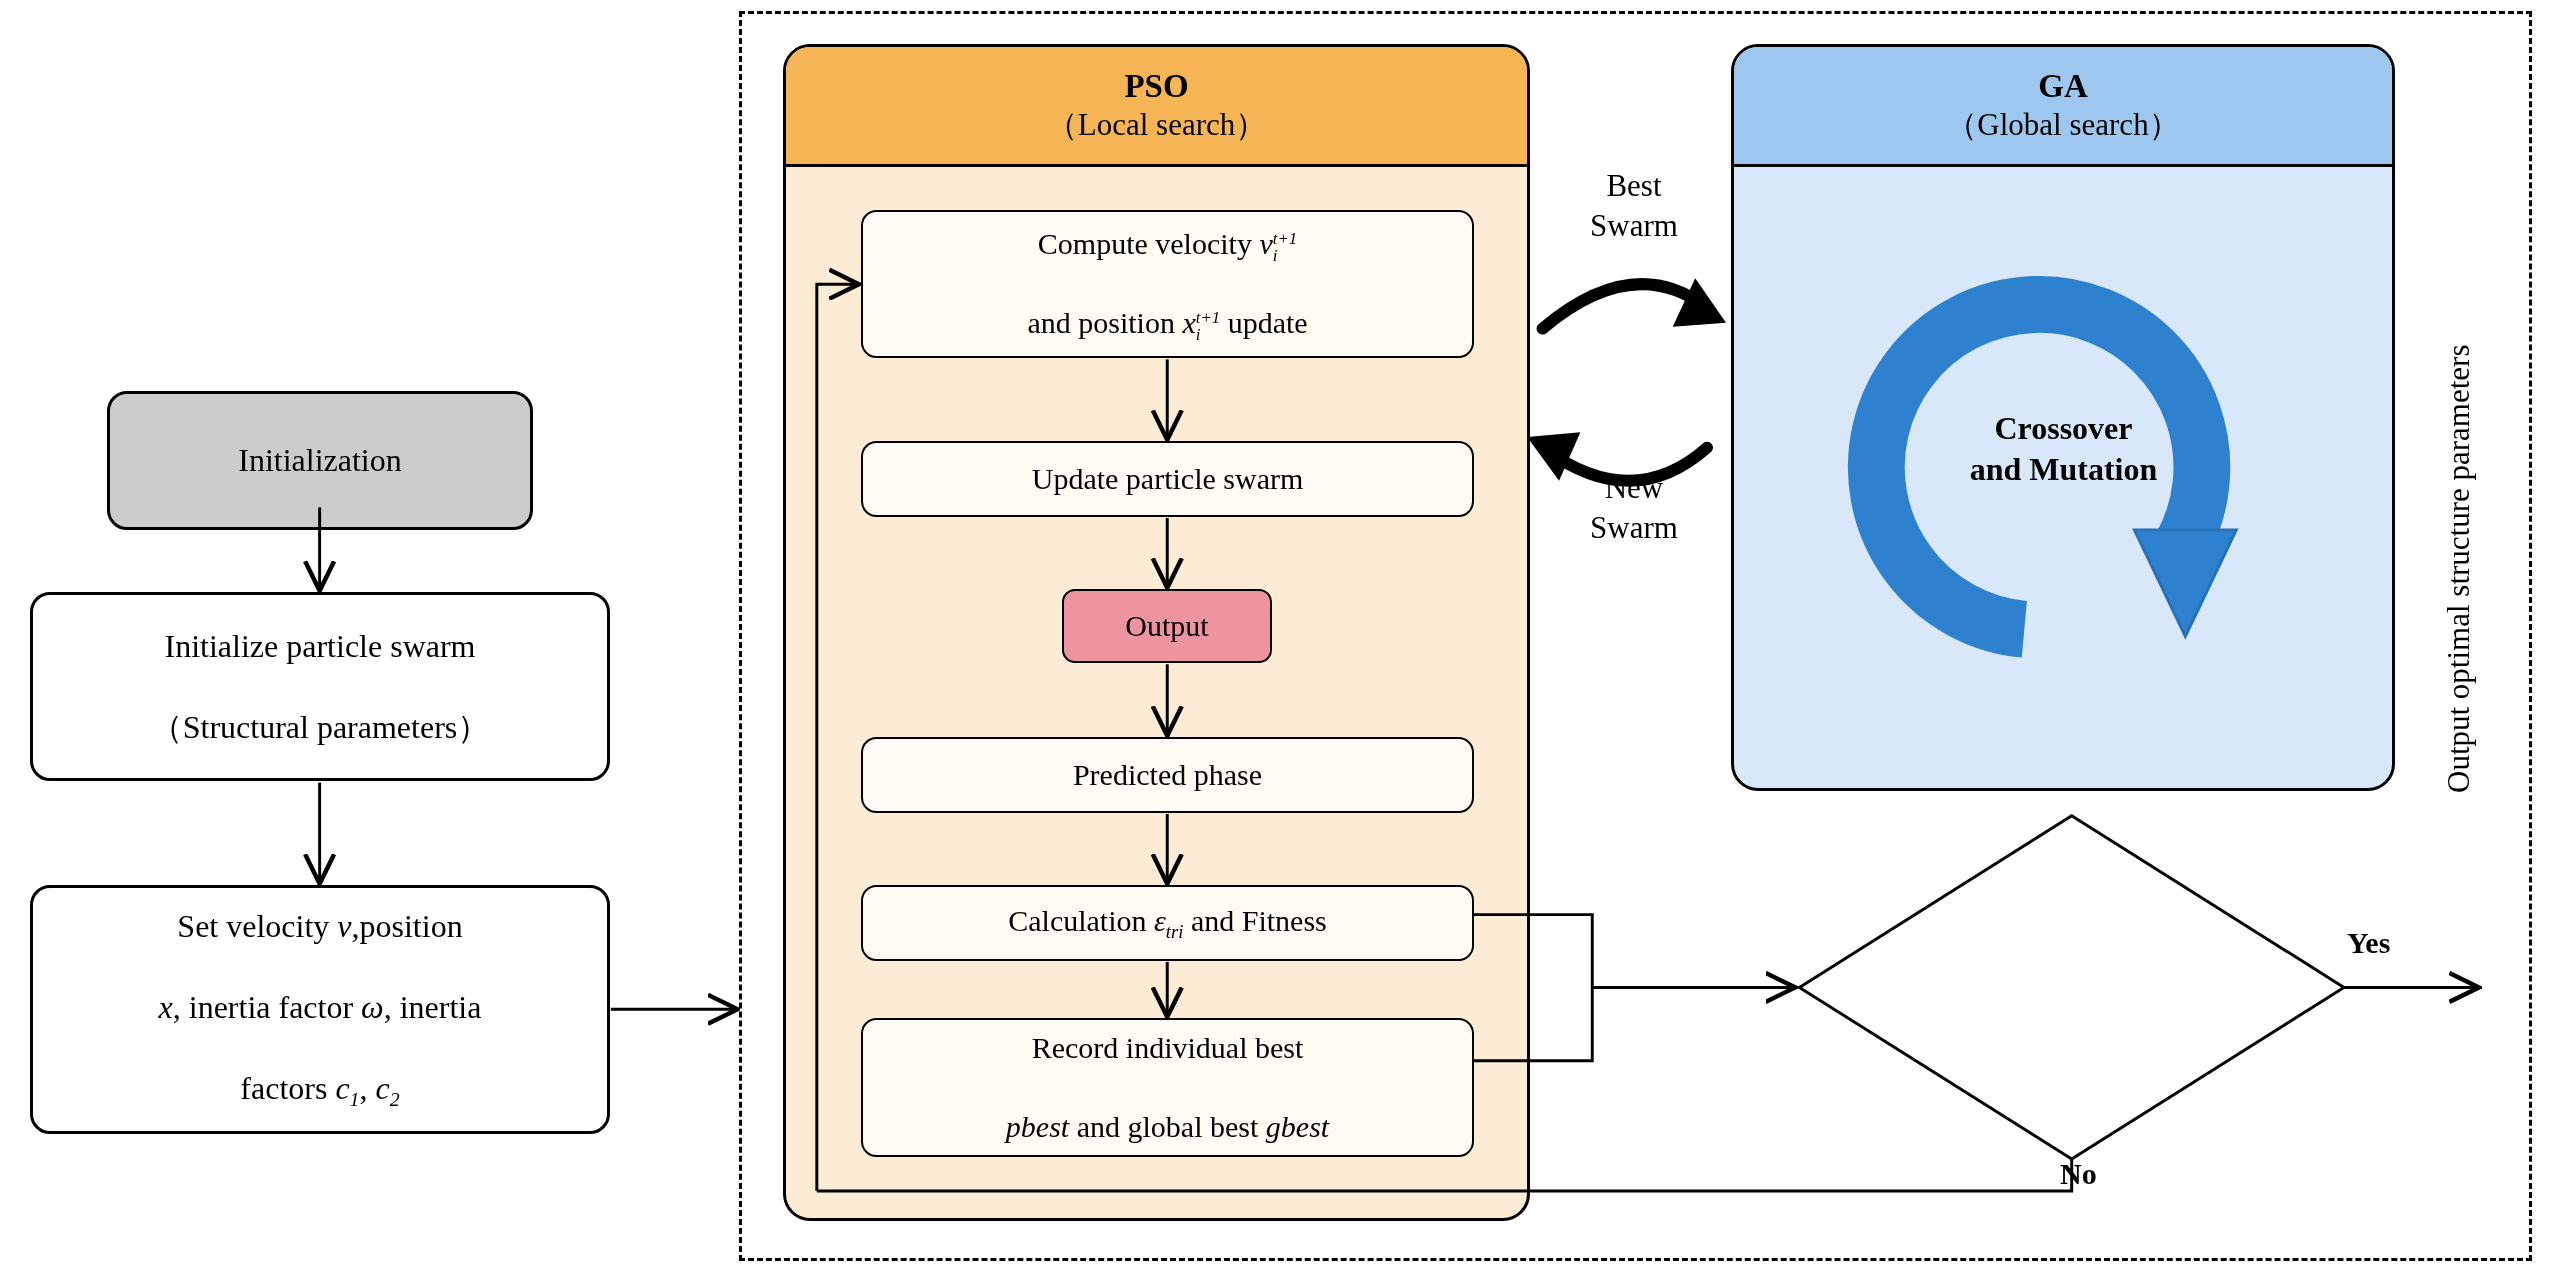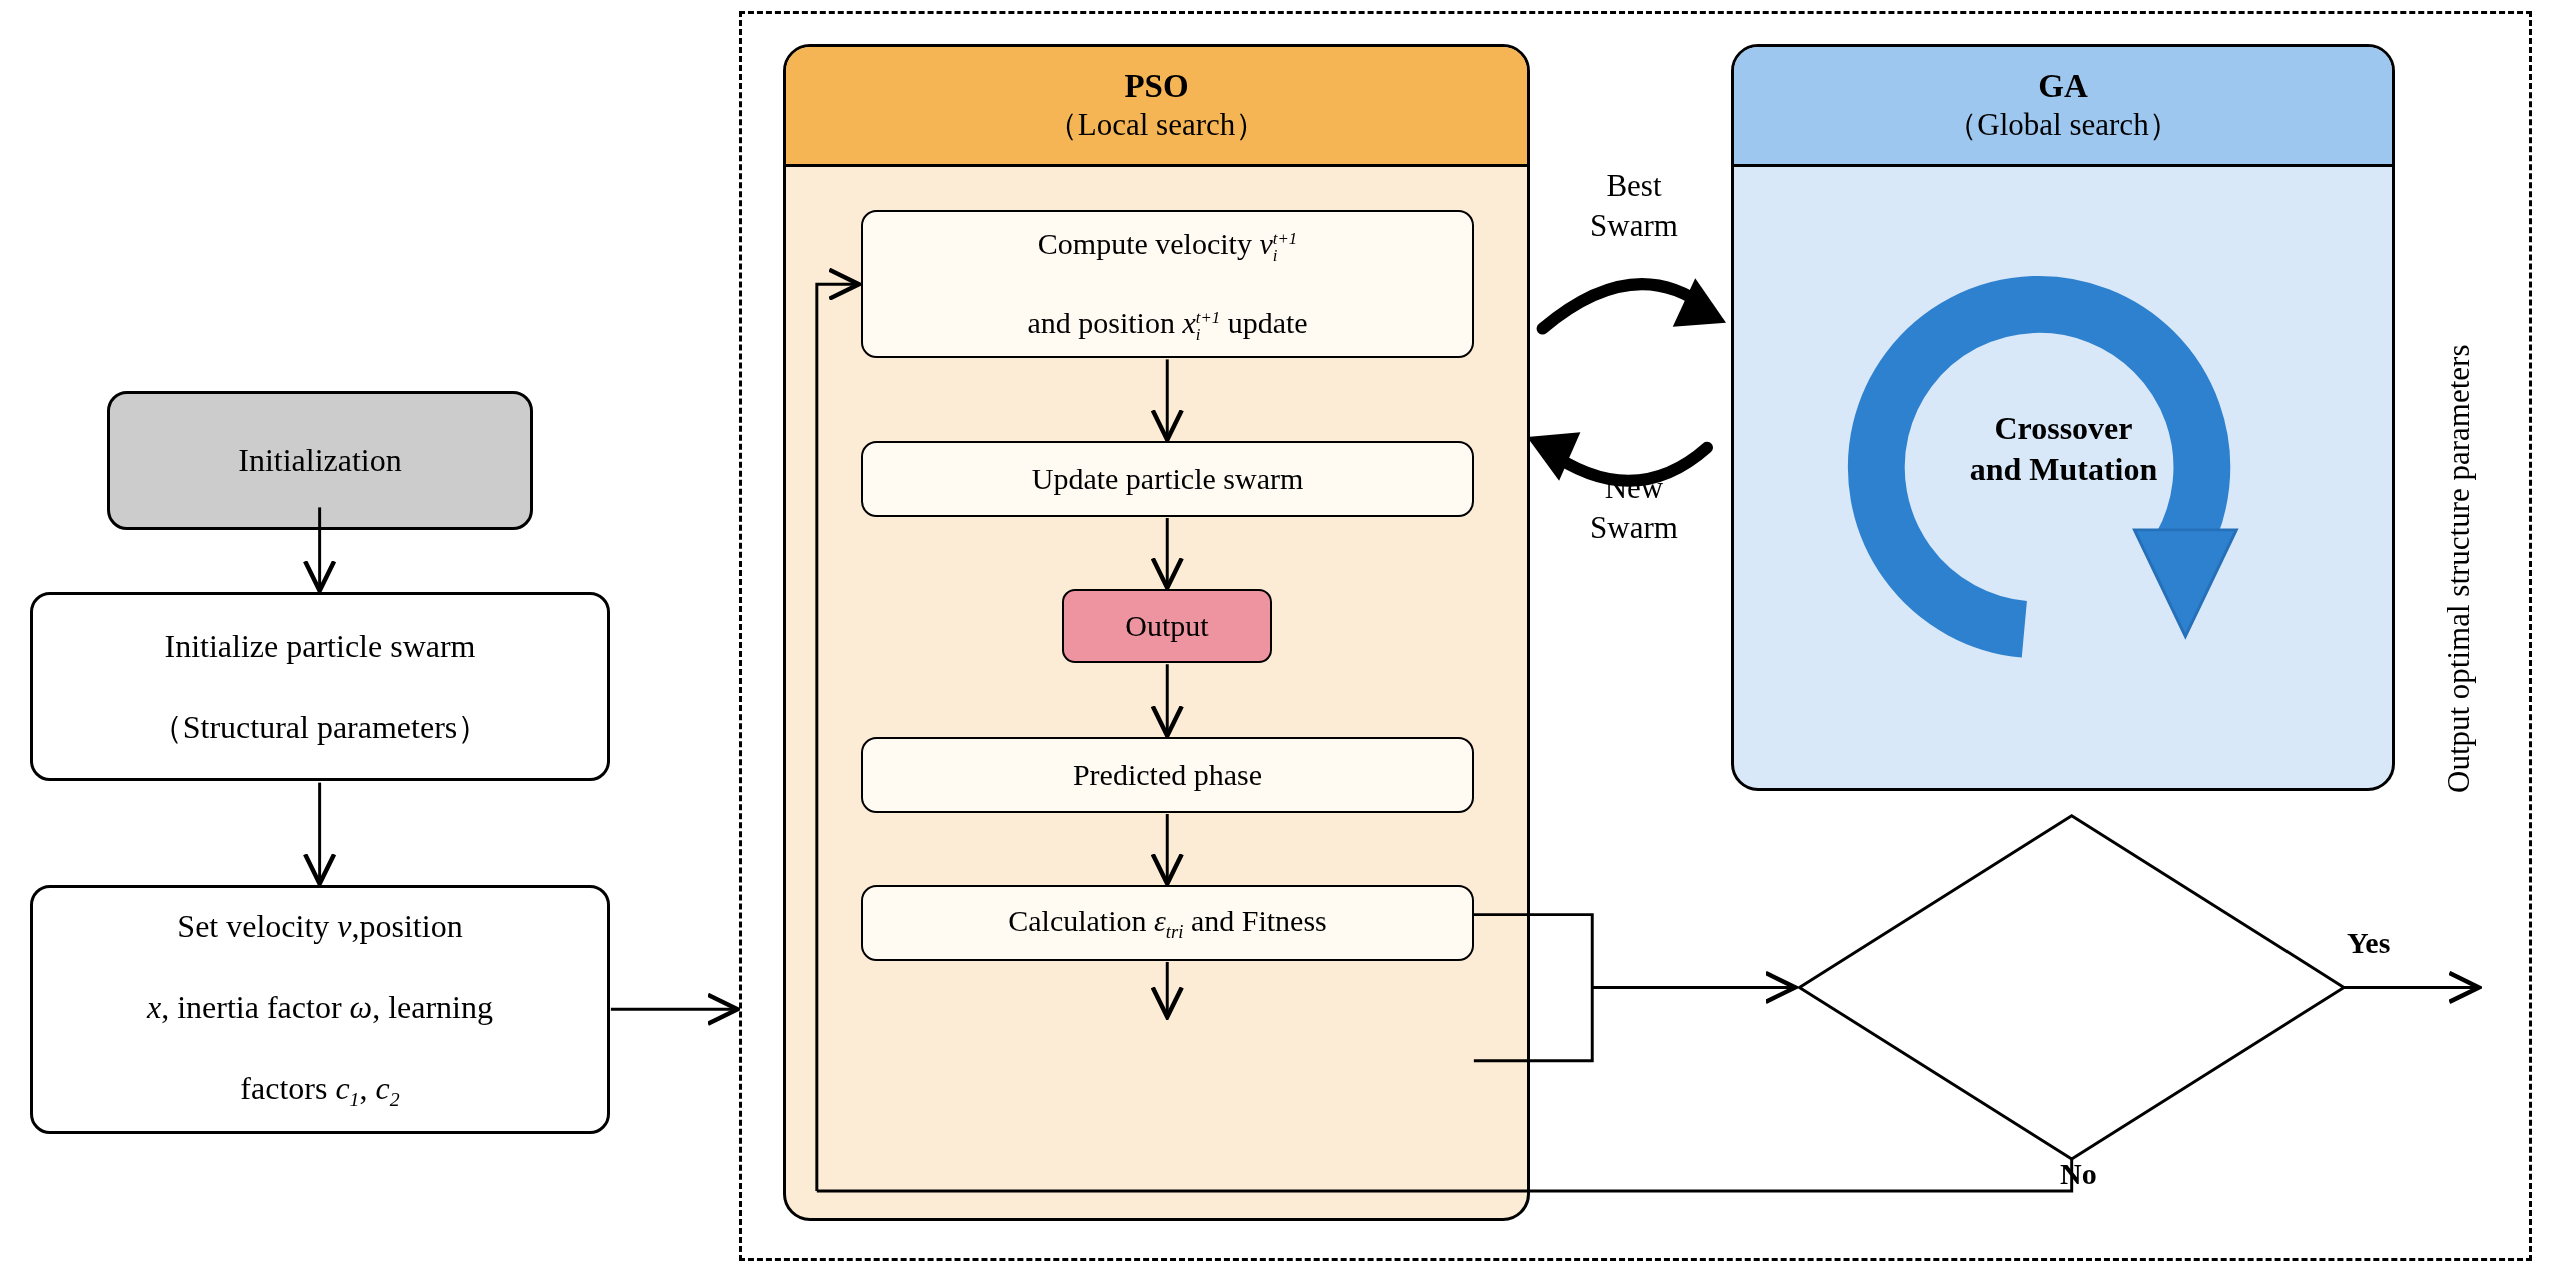--- a/index.html
+++ b/index.html
@@ -92,21 +92,21 @@
   <div class="node" style="left:30px;top:592px;width:580px;height:189px;font-size:32px;flex-direction:column;">
     <span>Initialize particle swarm</span>
     <span>（Structural parameters）</span>
   </div>
 
   <div class="node" style="left:30px;top:885px;width:580px;height:249px;font-size:32px;flex-direction:column;">
     <div>
       <span>Set velocity </span><span class="ital">v</span><span>,position</span>
     </div>
     <div>
-      <span class="ital">x</span><span>, inertia factor </span><span class="ital">ω</span><span>, learning</span>
+      <span class="ital">x</span><span>, inertia factor </span><span class="ital">ω</span><span>, inertia</span>
     </div>
     <div>
       <span>factors </span><span class="ital">c</span><span class="sub">1</span><span>, </span><span class="ital">c</span><span class="sub">2</span>
     </div>
   </div>
 
   <div id="dashed-container"></div>
 
   <div id="pso-panel">
     <div id="pso-header">
@@ -141,20 +141,26 @@
   <div class="node innerbox" style="left:861px;top:885px;width:613px;height:76px;font-size:30px;z-index:5;">
     <div>
       <span>Calculation </span><span class="ital">ε</span><span class="sub">tri</span><span> and Fitness</span>
     </div>
   </div>
 
   <div class="node innerbox" style="left:861px;top:737px;width:613px;height:76px;font-size:30px;z-index:5;">
     <span>Predicted phase</span>
   </div>
 
+  <div class="node innerbox" style="left:861px;top:1018px;width:613px;height:139px;font-size:30px;flex-direction:column;z-index:5;">
+    <div>Record individual best</div>
+    <div>
+      <span class="ital">pbest</span><span> and global best </span><span class="ital">gbest</span>
+    </div>
+  </div>
 
   <div id="ga-panel">
     <div id="ga-header">
       <div class="t1">GA</div>
       <div class="t2">（Global search）</div>
     </div>
   </div>
 
   <svg id="gacycle" class="ov" viewBox="0 0 4352 2152">
     <g transform="translate(3478,795)">

